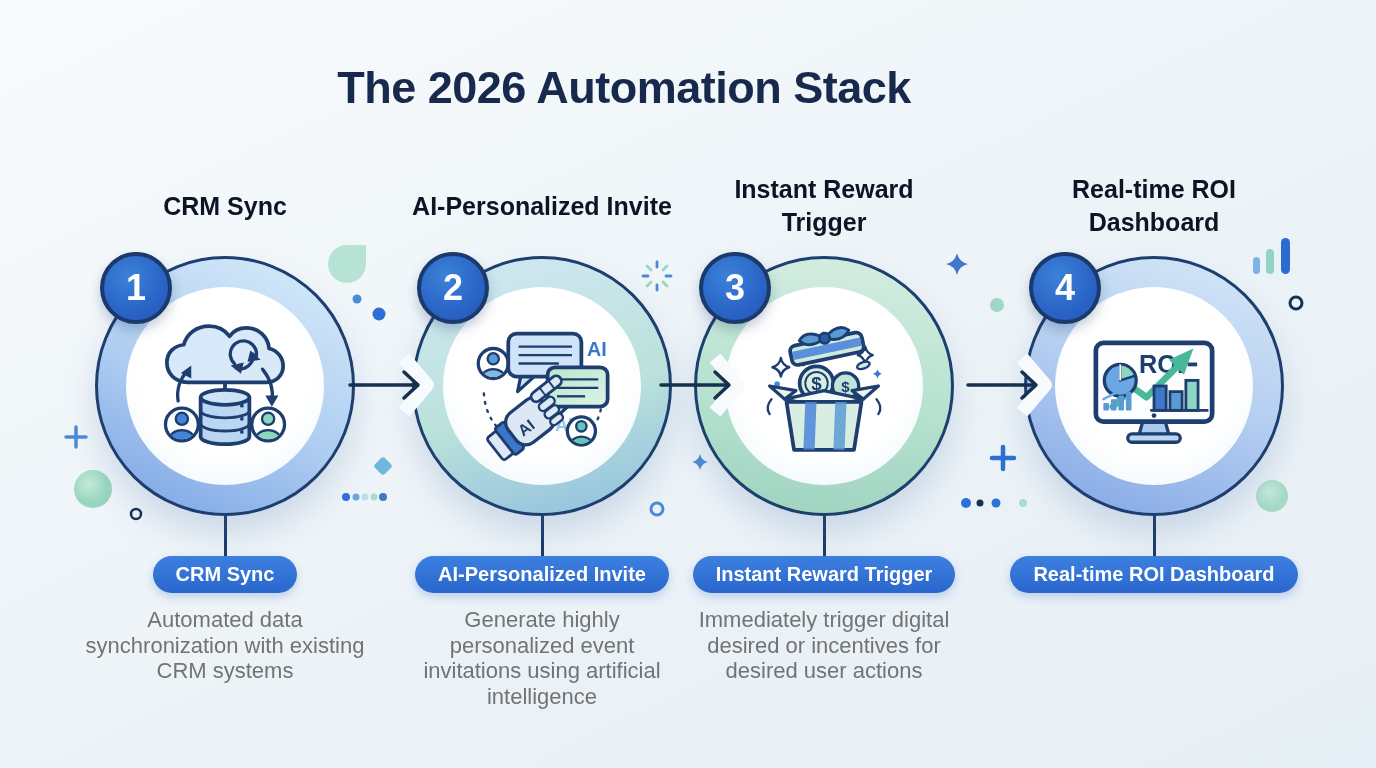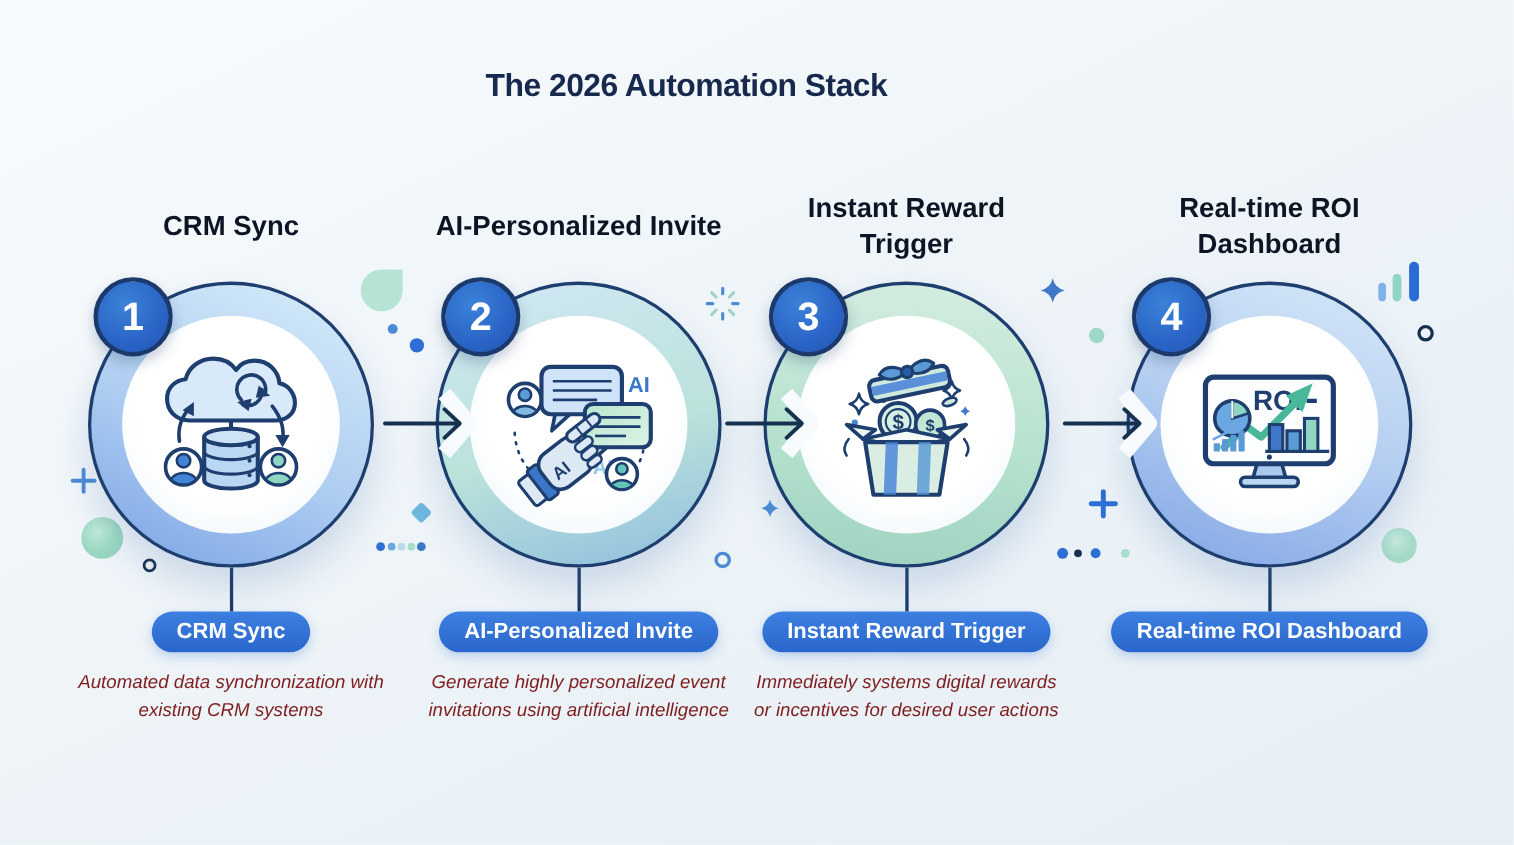--- a/index.html
+++ b/index.html
@@ -6,21 +6,21 @@
   html,body { width:1376px; height:768px; overflow:hidden; }
   body {
     font-family:"Liberation Sans", sans-serif;
     background:linear-gradient(155deg,#f8fbfd 0%,#eef4f8 45%,#e6eff5 100%);
     position:relative;
   }
   .canvas { position:absolute; inset:0; width:1376px; height:768px; }
 
   .main-title {
     position:absolute; top:62px; left:0; width:1248px;
-    text-align:center; font-size:29px; font-weight:800;
+    text-align:center; font-size:45px; font-weight:800;
     color:#18294e; letter-spacing:-0.5px;
   }
 
   .decor-layer { position:absolute; inset:0; z-index:1; pointer-events:none; }
 
   .step {
     position:absolute; top:168px; width:300px; z-index:2;
     display:flex; flex-direction:column; align-items:center;
   }
   .step-heading {
@@ -53,21 +53,21 @@
   .connector { width:3px; height:40px; background:#1b3a66; }
   .pill {
     height:37px; padding:0 23px; border-radius:19px;
     background:linear-gradient(180deg,#3d80e0 0%,#2a66cc 100%);
     color:#ffffff; font-size:20px; font-weight:700;
     display:flex; align-items:center; justify-content:center; white-space:nowrap;
     box-shadow:0 4px 10px rgba(42,102,204,0.25);
   }
   .step-desc {
     margin-top:14px; width:286px; text-align:center;
-    font-size:17px; line-height:25.5px; color:#7f1d1d;font-style:italic;
+    font-size:22px; line-height:25.5px; color:#737373;
   }
 
   .arrow-svg { position:absolute; top:352px; width:92px; height:66px; z-index:3; }
 </style>
 </head>
 <body>
 
 <div class="canvas">
 
   <div class="main-title">The 2026 Automation Stack</div>
@@ -128,21 +128,21 @@
     </g>
     <g>
       <rect x="1253" y="257" width="7" height="17" rx="3.5" fill="#7fb3e8"></rect>
       <rect x="1266" y="249" width="8" height="25" rx="4" fill="#8fd4c4"></rect>
       <rect x="1281" y="238" width="9" height="36" rx="4.5" fill="#2b6cd4"></rect>
     </g>
     <circle cx="1296" cy="303" r="6" fill="none" stroke="#16304f" stroke-width="3"></circle>
     <circle cx="1272" cy="496" r="16" fill="url(#tealGrad)" opacity="0.85"></circle>
   </svg>
 
-  <div class="step" style="left:60px">
+  <div class="step" style="left:75px">
     <div class="step-heading">CRM Sync</div>
     <div class="circle-wrap">
       <div class="ring ring-1"></div>
       <div class="inner-circle"></div>
       <svg class="step-icon" viewBox="0 0 160 160">
         <path d="M40 76 C26 76 18 66 18 55 C18 44 26 37 36 36 C39 24 50 16 63 16 C72 16 80 20 85 27 C89 21 96 18 103 18 C116 18 126 28 127 40 C136 42 142 50 142 59 C142 69 134 76 124 76 Z" fill="#d8eafa" stroke="#1d3e6e" stroke-width="4" stroke-linejoin="round"></path>
         <path d="M90 56 A14 14 0 1 1 113 50" fill="none" stroke="#1d3e6e" stroke-width="3.5" stroke-linecap="round"></path>
         <polygon points="107,42 118,52 104,54" fill="#1d3e6e"></polygon>
         <path d="M110 46 A14 14 0 0 1 92 61" fill="none" stroke="#1d3e6e" stroke-width="3.5" stroke-linecap="round"></path>
         <polygon points="97,67 86,58 100,55" fill="#1d3e6e"></polygon>
@@ -177,21 +177,21 @@
       </svg>
       <div class="badge">
           <span>1</span>
         </div>
     </div>
     <div class="connector"></div>
     <div class="pill">CRM Sync</div>
     <div class="step-desc">Automated data synchronization with existing CRM systems</div>
   </div>
 
-  <div class="step" style="left:376px">
+  <div class="step" style="left:392px">
     <div class="step-heading">AI-Personalized Invite</div>
     <div class="circle-wrap">
       <div class="ring ring-2"></div>
       <div class="inner-circle"></div>
       <svg class="step-icon" viewBox="0 0 160 160">
         <defs>
           <linearGradient id="greenBub" x1="0" y1="0" x2="1" y2="1">
             <stop offset="0%" stop-color="#b8e6cd"></stop>
               <stop offset="100%" stop-color="#ddf3e7"></stop>
           </linearGradient>
@@ -280,21 +280,21 @@
         <polygon points="40,97 120,97 112,148 48,148" fill="#d9ede3" stroke="#1d3e6e" stroke-width="4" stroke-linejoin="round"></polygon>
         <polygon points="60,97 72,97 70,148 58,148" fill="#4c86d9" opacity="0.85"></polygon>
         <polygon points="92,97 104,97 102,148 90,148" fill="#5b9bd5" opacity="0.85"></polygon>
       </svg>
       <div class="badge">
           <span>3</span>
         </div>
     </div>
     <div class="connector"></div>
     <div class="pill">Instant Reward Trigger</div>
-    <div class="step-desc">Immediately systems digital rewards or incentives for desired user actions</div>
+    <div class="step-desc">Immediately trigger digital desired or incentives for desired user actions</div>
   </div>
 
   <div class="step" style="left:1004px">
     <div class="step-heading">Real-time ROI Dashboard</div>
     <div class="circle-wrap">
       <div class="ring ring-4"></div>
       <div class="inner-circle"></div>
       <svg class="step-icon" viewBox="0 0 160 160">
         <polygon points="68,118 92,118 96,132 64,132" fill="#a9c9ef" stroke="#1d3e6e" stroke-width="3.5"></polygon>
         <rect x="52" y="131" width="56" height="9" rx="4.5" fill="#b9d6f2" stroke="#1d3e6e" stroke-width="3.5"></rect>

